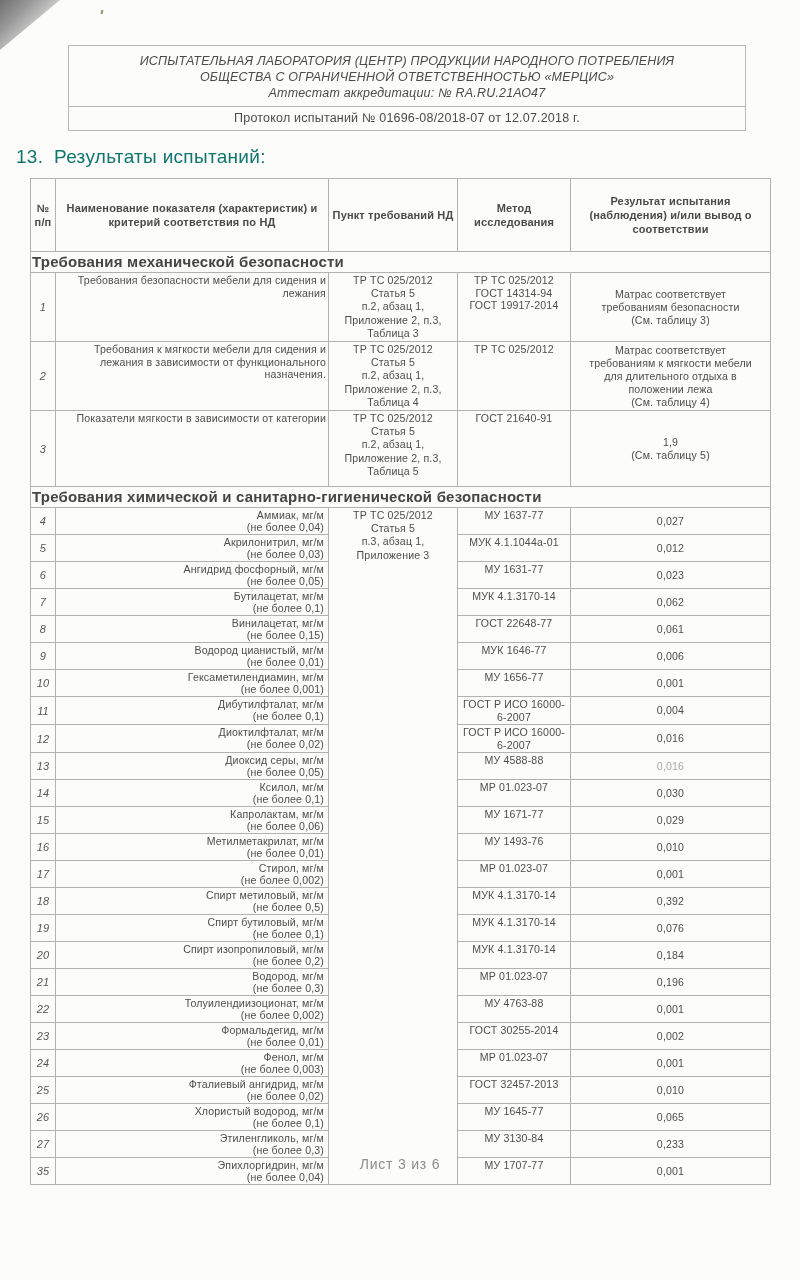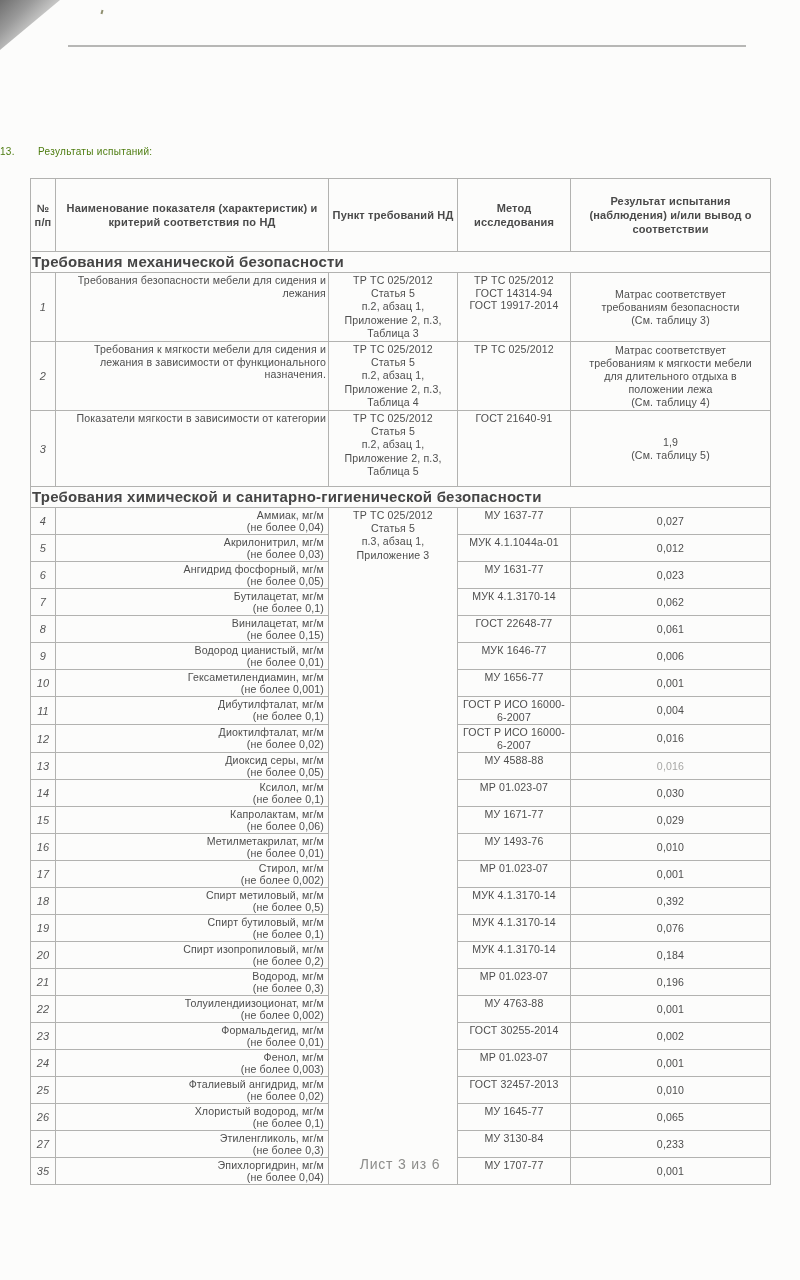--- a/index.html
+++ b/index.html
@@ -22,21 +22,21 @@
     text-align:center;
   }
   .org{font-style:italic;font-size:12.5px;line-height:16px;color:#4b4b4b;letter-spacing:.2px;}
   .org-block{padding:7px 6px 5px 6px;}
   .protocol-row{
     border-top:1px solid #b7b7b5;
     font-size:12.5px;line-height:23px;color:#4b4b4b;letter-spacing:.2px;
   }
 
   .results-heading{
-    position:absolute;left:0;top:146px;font-size:10px;color:#4d7c0f;letter-spacing:.3px;
+    position:absolute;left:16px;top:146px;font-size:19px;color:#0f766e;letter-spacing:.3px;
   }
   .results-heading .num{display:inline-block;width:38px;}
 
   table.results{
     position:absolute;left:30px;top:178px;width:740px;
     border-collapse:collapse;table-layout:fixed;
     font-size:10.6px;color:#4e4e4e;
   }
   table.results th,table.results td{
     border:1px solid #b2b2b0;padding:1px 2px;box-sizing:border-box;
@@ -70,20 +70,26 @@
 </style>
 </head>
 <body>
 
 <div class="page">
 
   <div class="corner-fold"></div>
   <div class="speck"></div>
 
   <div class="header-box">
+    <div class="org-block">
+      <div class="org">ИСПЫТАТЕЛЬНАЯ ЛАБОРАТОРИЯ (ЦЕНТР) ПРОДУКЦИИ НАРОДНОГО ПОТРЕБЛЕНИЯ</div>
+      <div class="org">ОБЩЕСТВА С ОГРАНИЧЕННОЙ ОТВЕТСТВЕННОСТЬЮ «МЕРЦИС»</div>
+      <div class="org">Аттестат аккредитации: № RA.RU.21АО47</div>
+    </div>
+    <div class="protocol-row">Протокол испытаний № 01696-08/2018-07 от 12.07.2018 г.</div>
   </div>
 
   <div class="results-heading">
     <span class="num">13.</span><span>Результаты испытаний:</span>
   </div>
 
   <table class="results">
     <colgroup>
       <col style="width:25px">
         <col style="width:273px">

